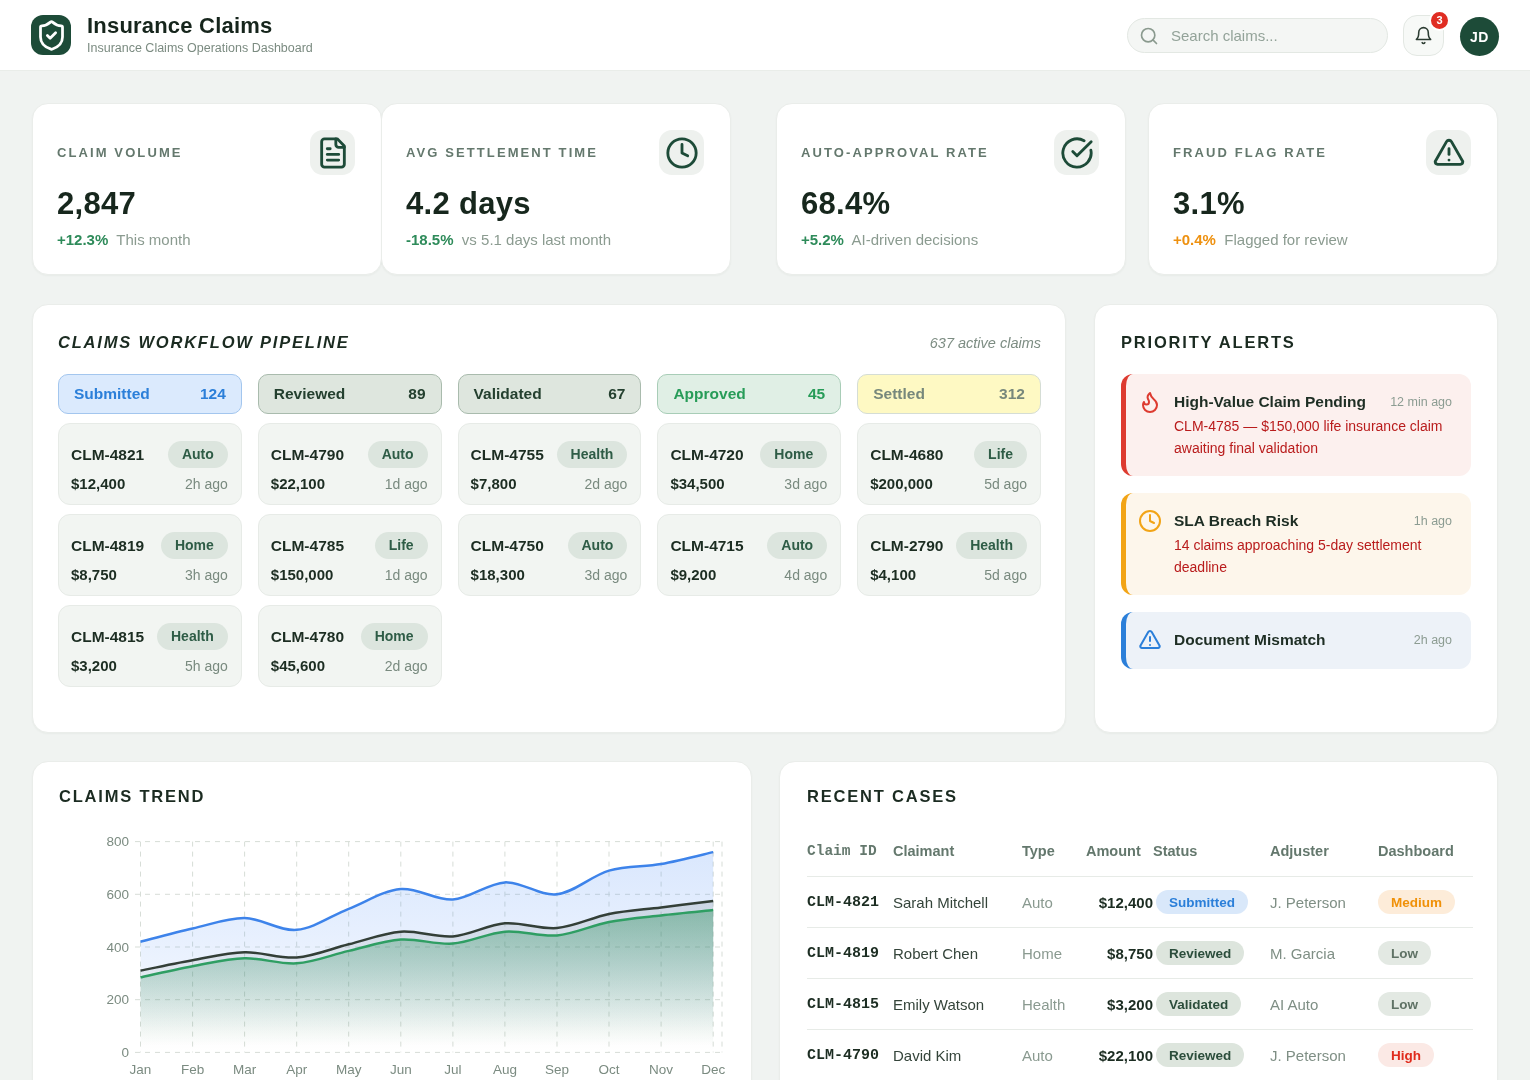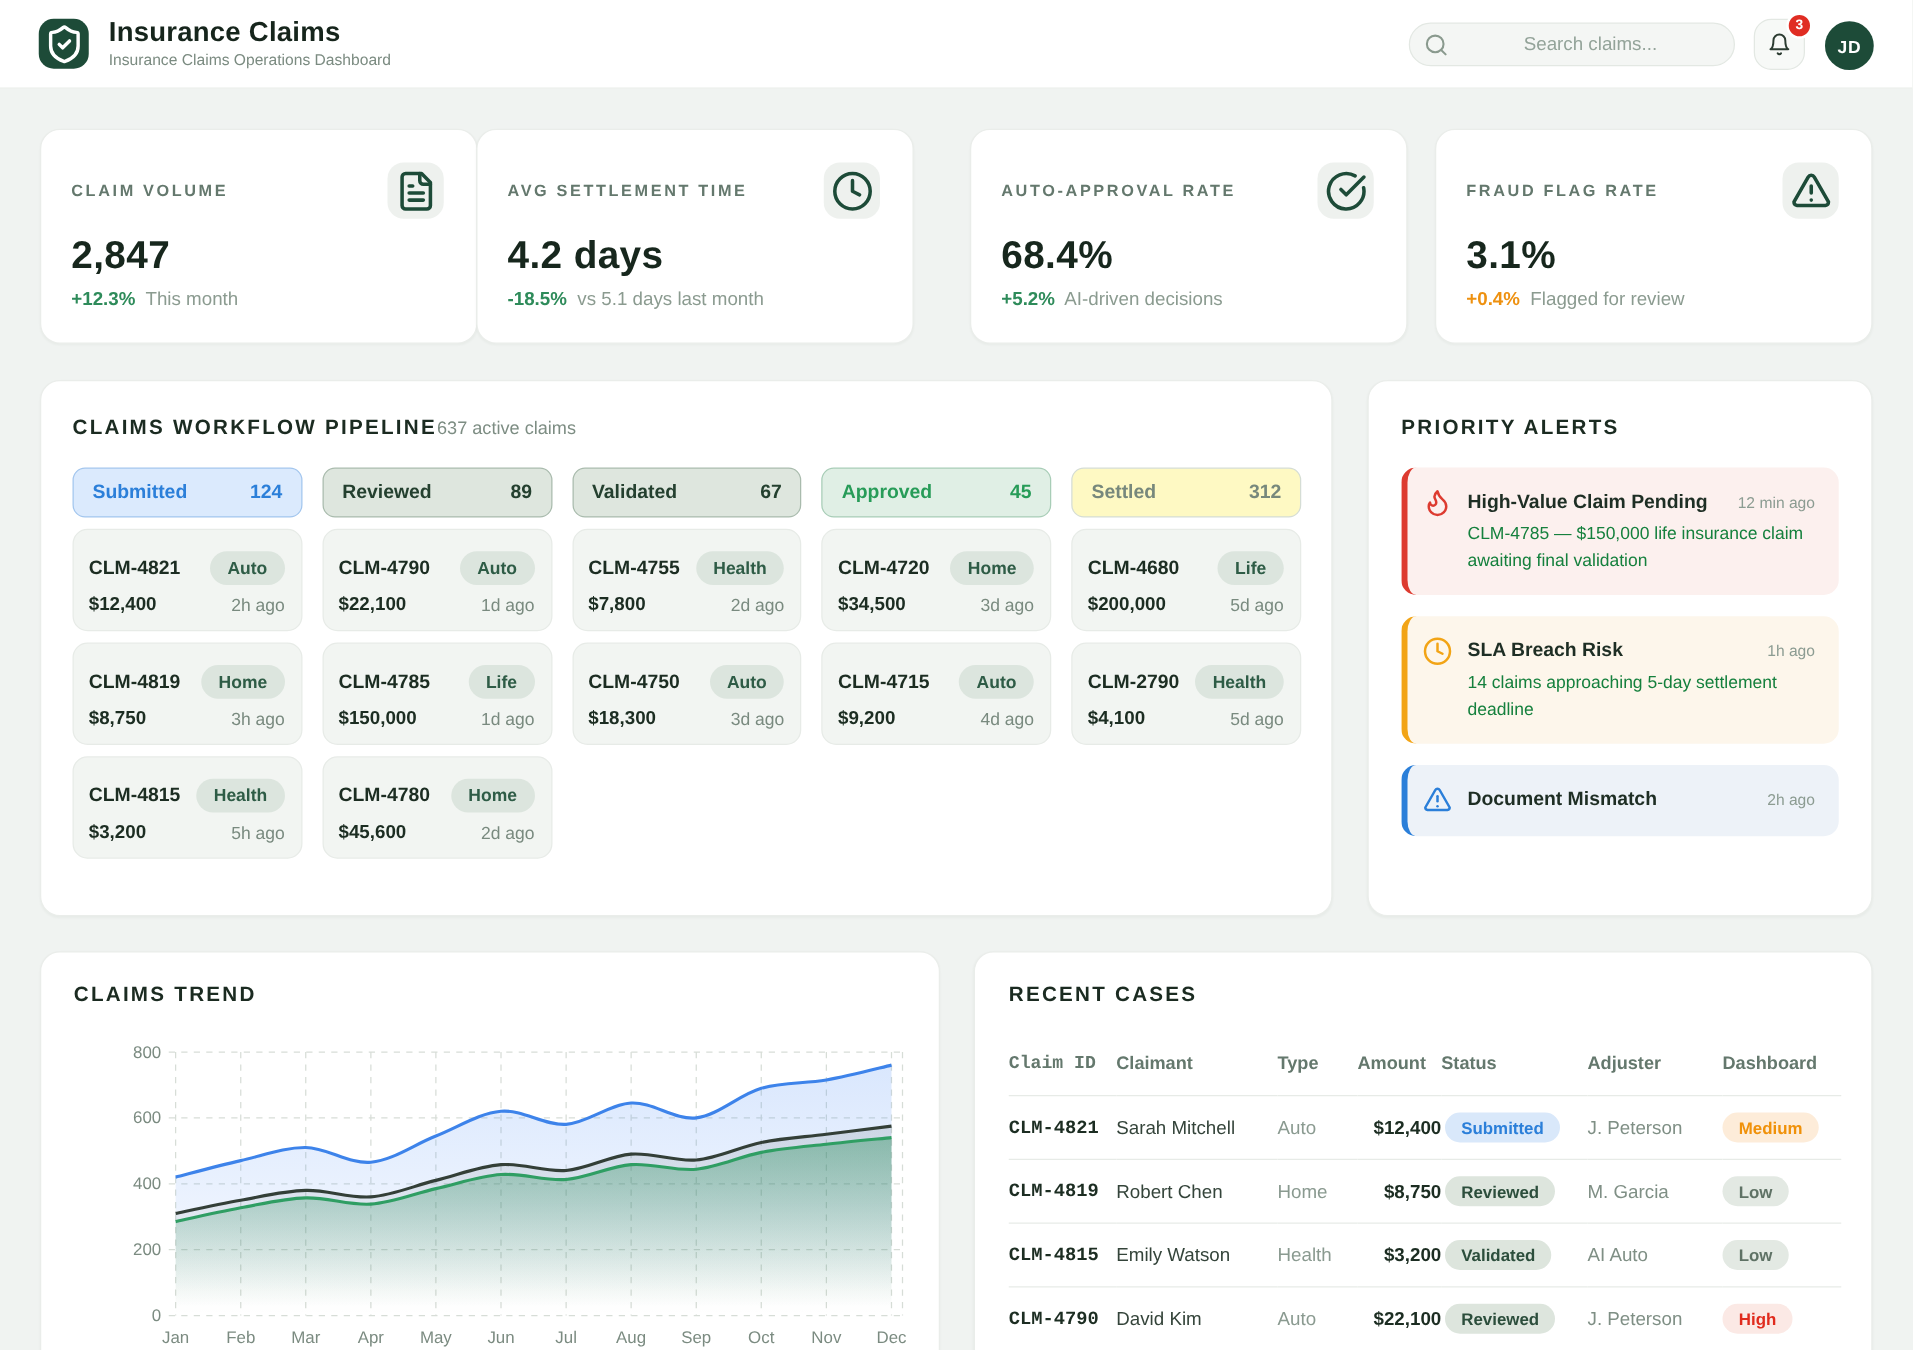--- a/index.html
+++ b/index.html
@@ -18,21 +18,21 @@
 .logo {
   position:absolute; left:31px; top:15px; width:40px; height:40px;
   background:#1d4b38; border-radius:12px;
   display:flex; align-items:center; justify-content:center;
 }
 .h-title { position:absolute; left:87px; top:13px; font-size:22px; font-weight:bold; color:#16251c; letter-spacing:0.2px; }
 .h-sub { position:absolute; left:87px; top:41px; font-size:12.5px; color:#7b8b81; }
 .search {
   position:absolute; left:1127px; top:18px; width:261px; height:35px;
   background:#f4f6f4; border:1px solid #e3e8e3; border-radius:18px;
-  display:flex; align-items:center; padding-left:11px;gap:48px;
+  display:flex; align-items:center; padding-left:11px;
 }
 .search-txt { color:#93a399; font-size:15px; margin-left:12px; }
 .bell {
   position:absolute; left:1403px; top:15px; width:41px; height:41px;
   background:#f7f9f7; border:1px solid #e3e8e3; border-radius:14px;
   display:flex; align-items:center; justify-content:center;
 }
 .badge {
   position:absolute; left:1429px; top:9.5px; width:21px; height:21px;
   background:#e02d23; border-radius:50%; border:2px solid #ffffff;
@@ -56,21 +56,21 @@
 .kpi-icon { width:45px; height:45px; background:#eef1ee; border-radius:13px; display:flex; align-items:center; justify-content:center; }
 .kpi-value { margin-top:13px; font-size:31px; line-height:32px; font-weight:bold; color:#17271d; letter-spacing:0.3px; }
 .kpi-change { margin-top:11px; font-size:15px; color:#8b9b90; }
 .kpi-change b { font-weight:bold; }
 .up { color:#2e8b5a; }
 .warn { color:#ee9110; }
 
 .sec-title { font-size:16.5px; font-weight:bold; color:#1b2b21; letter-spacing:1.8px; }
 
 .pipeline { left:32px; top:304px; width:1034px; height:429px; padding:25px 24px 0 25px; }
-.pipe-head { display:flex; align-items:center; margin-top:3px; }
+.pipe-head { display:flex; justify-content:space-between; align-items:center; margin-top:3px;font-style:italic; }
 .active-claims { font-size:14.5px; color:#7d8d83; }
 .cols { display:flex; gap:16px; margin-top:22px; }
 .col { width:184px; }
 .stage {
   height:40px; border-radius:10px; border:1.5px solid; padding:0 15px;
   display:flex; align-items:center; justify-content:space-between;
   font-size:15.5px; font-weight:bold;
 }
 .st-sub { background:#dbeafd; border-color:#a3c6ee; color:#2b7fd9; }
 .st-rev { background:#dee6de; border-color:#a9bbad; color:#24402f; }
@@ -90,21 +90,21 @@
 
 .alerts { left:1094px; top:304px; width:404px; height:429px; padding:25px 26px 0 26px; }
 .alert { border-radius:12px; margin-top:17px; padding:16px 19px 17px 12px; border-left:5px solid; position:relative; }
 .al-red { background:#fcf0ee; border-color:#dd3b30; }
 .al-amb { background:#fdf6eb; border-color:#f2a416; }
 .al-blu { background:#edf2f8; border-color:#2b7fd9; }
 .al-head { display:flex; align-items:center; }
 .al-icon { width:24px; height:24px; margin-right:12px; flex:none; }
 .al-title { font-size:15.5px; font-weight:bold; color:#1e2e24; flex:1; line-height:22px; }
 .al-time { font-size:12.5px; color:#8c9c92; }
-.al-desc { margin-top:1px; margin-left:36px; font-size:14px; color:#15803d; line-height:22px; }
+.al-desc { margin-top:1px; margin-left:36px; font-size:14px; color:#b91c1c; line-height:22px; }
 
 .trend { left:32px; top:761px; width:720px; height:560px; padding:25px 0 0 26px; }
 
 .cases { left:779px; top:761px; width:719px; height:560px; padding:25px 26px 0 27px; }
 table.rc { border-collapse:collapse; width:100%; margin-top:37px; table-layout:fixed; }
 table.rc th { text-align:left; font-size:14.5px; font-weight:bold; color:#64786d; padding:0 0 17px 0; border-bottom:1px solid #e7ebe7; }
 table.rc td { font-size:15px; padding:0; height:51px; border-bottom:1px solid #e7ebe7; vertical-align:middle; }
 td.cid, th.cid { width:86px; font-weight:bold; color:#1c2d22;font-family:Liberation Mono, monospace; }
 td.cname, th.cname { width:129px; color:#34443a; }
 td.ctype, th.ctype { width:64px; color:#8a9a90; }

